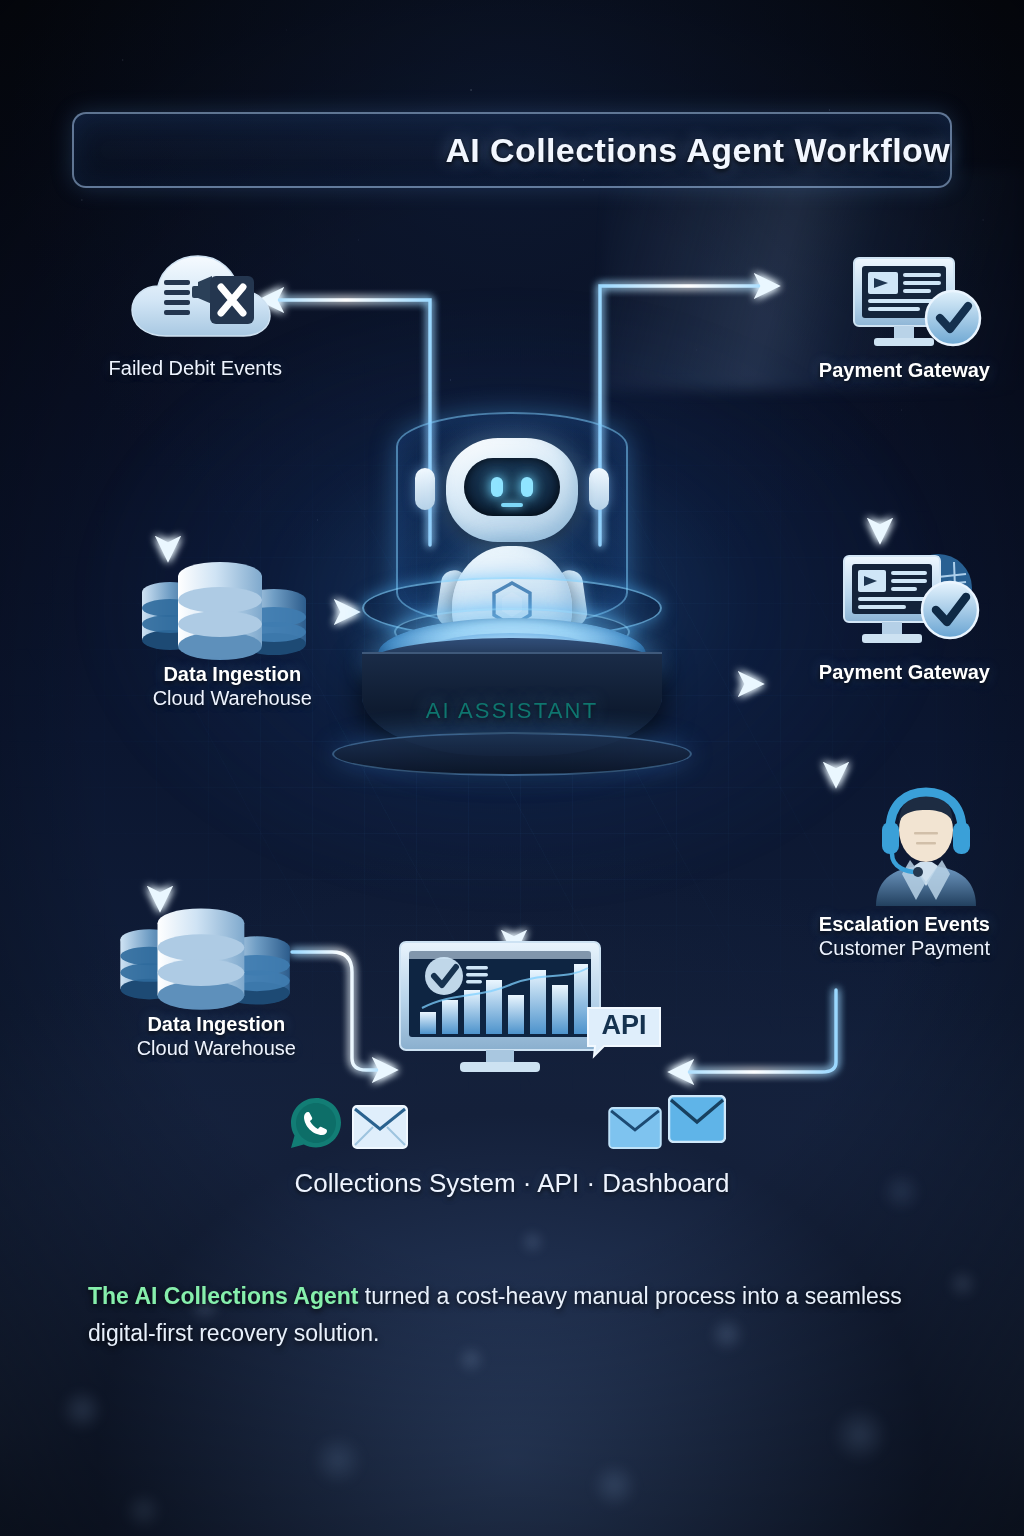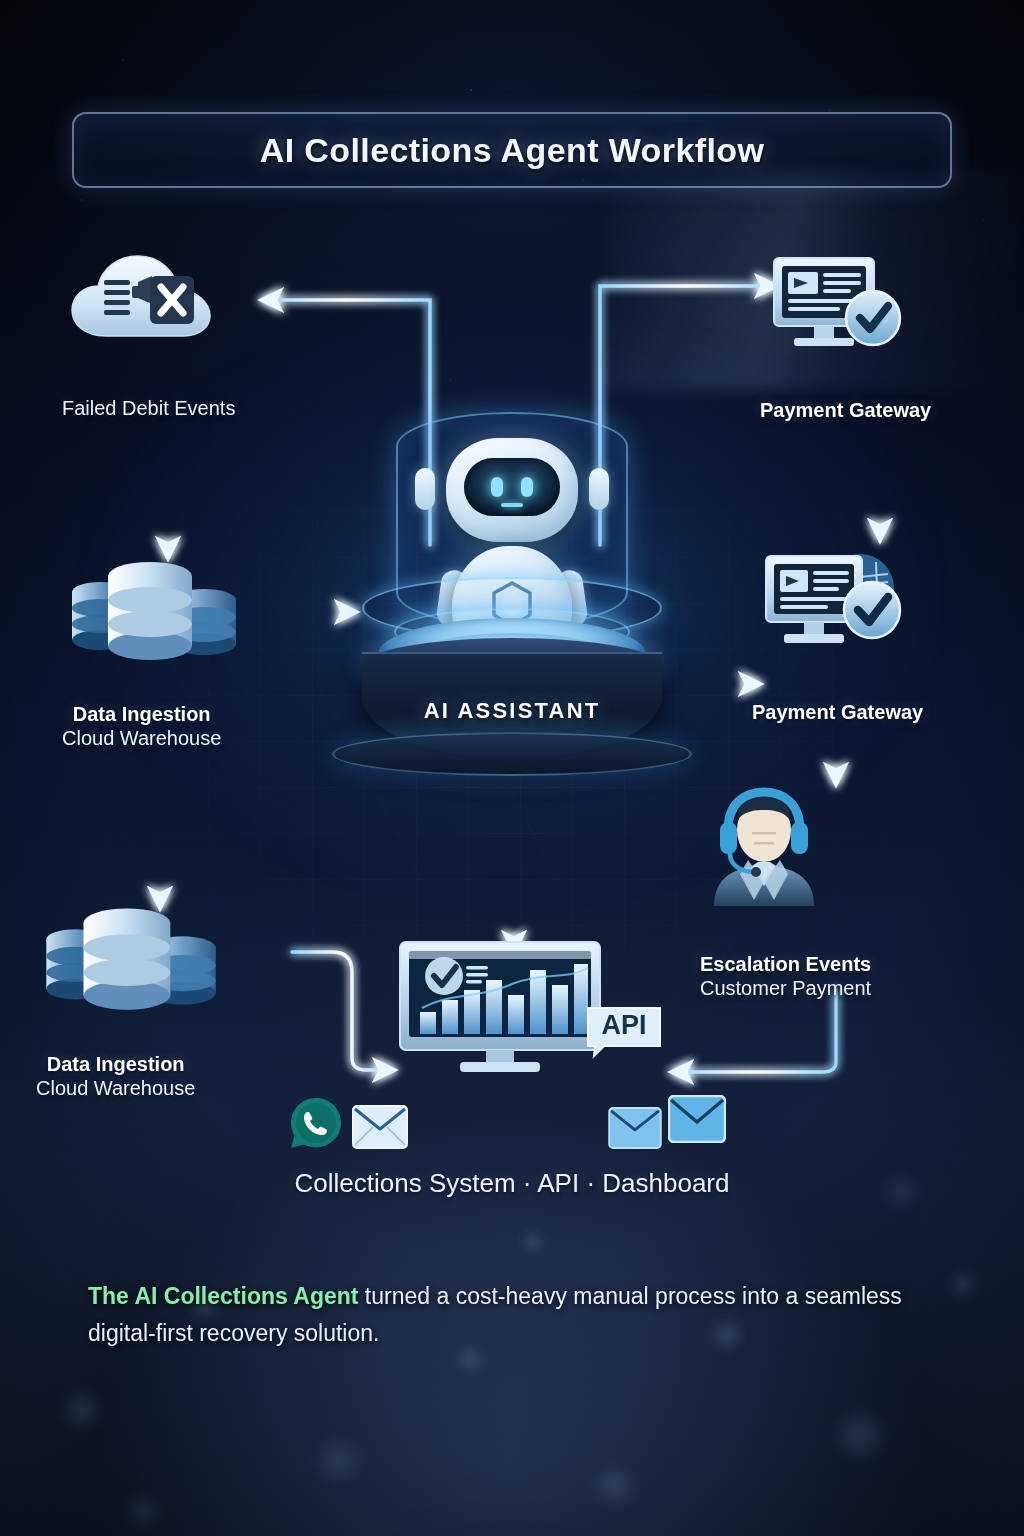--- a/index.html
+++ b/index.html
@@ -84,33 +84,33 @@
     background:radial-gradient(ellipse 78% 66% at 50% 48%, rgba(0,0,0,0) 52%, rgba(0,0,0,.55) 100%);
   }
 
   
   .title-bar{
     position:absolute; left:72px; top:112px; width:880px; height:76px;
     border:2px solid rgba(168,200,240,.55);
     border-radius:14px;
     background:linear-gradient(180deg, rgba(24,44,80,.42) 0%, rgba(12,22,44,.30) 100%);
     box-shadow:0 0 22px rgba(90,150,225,.22), inset 0 0 28px rgba(40,90,160,.18);
-    display:flex; align-items:center; justify-content:center;
+    display:flex; align-items:center; justify-content:flex-end;
   }
   .title-text{
     font-size:34px; font-weight:bold; letter-spacing:.4px;
     color:#f2f7ff;
     text-shadow:0 2px 5px rgba(0,0,0,.9), 0 0 18px rgba(150,195,255,.45);
   }
 
   
   .links{ position:absolute; inset:0; width:1024px; height:1536px; }
 
   
-  .node{ position:absolute; display:flex; flex-direction:column; align-items:flex-start;gap:40px; }
+  .node{ position:absolute; display:flex; flex-direction:column; align-items:flex-end; }
   .node .icon-wrap{ display:flex; align-items:flex-end; justify-content:center; }
   .caption{ text-align:center; line-height:1.22; }
   .cap-strong{
     display:block; font-size:20px; font-weight:bold; color:#ffffff;
     text-shadow:0 2px 5px rgba(0,0,0,.95), 0 0 12px rgba(120,175,245,.35);
   }
   .cap-light{
     display:block; font-size:20px; font-weight:normal; color:#eef4ff;
     text-shadow:0 2px 5px rgba(0,0,0,.95), 0 0 10px rgba(120,175,245,.28);
   }
@@ -152,21 +152,21 @@
   .podium-rim{
     position:absolute; left:50%; transform:translateX(-50%); top:236px;
     width:300px; height:56px; border-radius:50%;
     background:linear-gradient(180deg,#2a4straight 0%, #243c5e 100%);
     background:linear-gradient(180deg,#32507c 0%, #1a2c48 100%);
     box-shadow:0 0 20px rgba(80,160,240,.35);
   }
   .podium-label{
     position:absolute; left:50%; transform:translateX(-50%); top:296px;
     width:300px; text-align:center;
-    font-size:22px; font-weight:bold; letter-spacing:2.2px; color:#ffffff;
+    font-size:22px; font-weight:normal; letter-spacing:2.2px; color:#0f766e;
     text-shadow:0 2px 6px rgba(0,0,0,.95), 0 0 16px rgba(130,195,255,.55);
   }
   .podium-base{
     position:absolute; left:50%; transform:translateX(-50%); top:330px;
     width:360px; height:44px; border-radius:50%;
     border:2px solid rgba(120,195,255,.35);
     background:linear-gradient(180deg, rgba(30,52,86,.85), rgba(12,22,40,.9));
     box-shadow:0 0 26px rgba(70,150,235,.3);
   }
 

